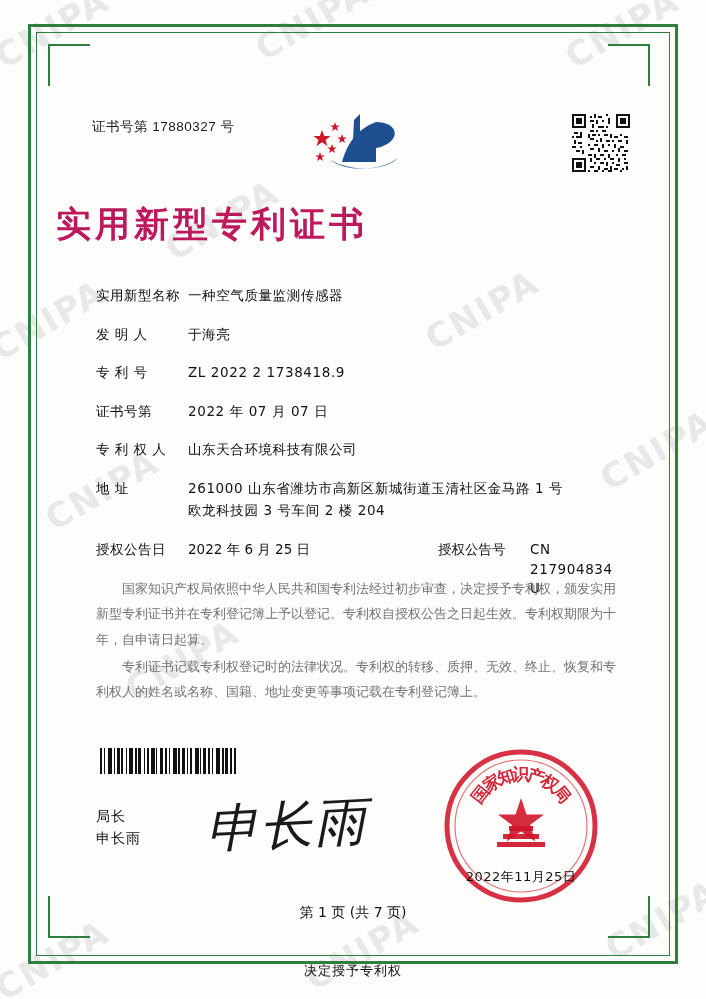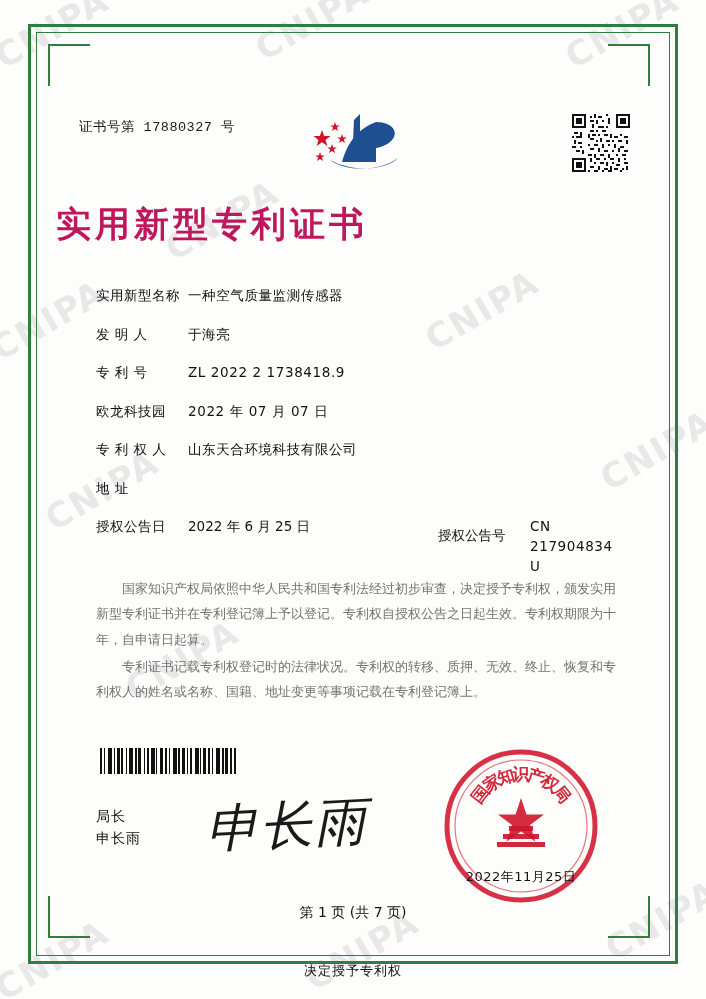--- a/index.html
+++ b/index.html
@@ -70,24 +70,24 @@
 
   
   .content {
     position: absolute;
     left: 56px; top: 56px;
     width: 594px; height: 880px;
   }
 
   .cert-no {
     position: absolute;
-    left: 23px; top: 62px;
+    left: 36px; top: 62px;
     font-size: 13.5px;
     color: #1a1a1a;
-    font-family: Liberation Mono, monospace;
+    font-family: Liberation Sans, sans-serif;
     letter-spacing: 0.5px;
   }
 
   
   .logo {
     position: absolute;
     left: 246px; top: 56px;
     width: 116px; height: 62px;
   }
 
@@ -135,21 +135,21 @@
   }
   .field-value .sub {
     display: block;
     margin-top: 3px;
   }
   .inline-pair {
     display: flex;
     width: 100%;
   }
   .inline-pair .left { width: 250px; flex: 0 0 250px; }
-  .inline-pair .rlabel { flex: 0 0 92px; white-space: nowrap; margin-top: 9px; }
+  .inline-pair .rlabel { flex: 0 0 92px; white-space: nowrap; }
 
   .body-text {
     position: absolute;
     left: 40px; top: 520px;
     width: 520px;
     font-size: 13px;
     line-height: 1.95;
     color: #737373;
     text-align: justify;
   }
@@ -389,31 +389,35 @@
         <div class="field-label">发 明 人</div>
         <div class="field-value">于海亮</div>
       </div>
 
       <div class="field-row">
         <div class="field-label">专 利 号</div>
         <div class="field-value">ZL 2022 2 1738418.9</div>
       </div>
 
       <div class="field-row">
-        <div class="field-label">欧龙科技园</div>
+        <div class="field-label">证书号第</div>
         <div class="field-value">2022 年 07 月 07 日</div>
       </div>
 
       <div class="field-row">
         <div class="field-label">专 利 权 人</div>
         <div class="field-value">山东天合环境科技有限公司</div>
       </div>
 
       <div class="field-row">
         <div class="field-label">地 址</div>
+        <div class="field-value">
+          <span>261000 山东省潍坊市高新区新城街道玉清社区金马路 1 号</span>
+          <span class="sub">欧龙科技园 3 号车间 2 楼 204</span>
+        </div>
       </div>
 
       <div class="field-row">
         <div class="inline-pair">
           <div class="field-label">授权公告日</div>
           <div class="left">2022 年 6 月 25 日</div>
           <div class="rlabel">授权公告号</div>
           <div class="field-value">CN 217904834 U</div>
         </div>
       </div>

